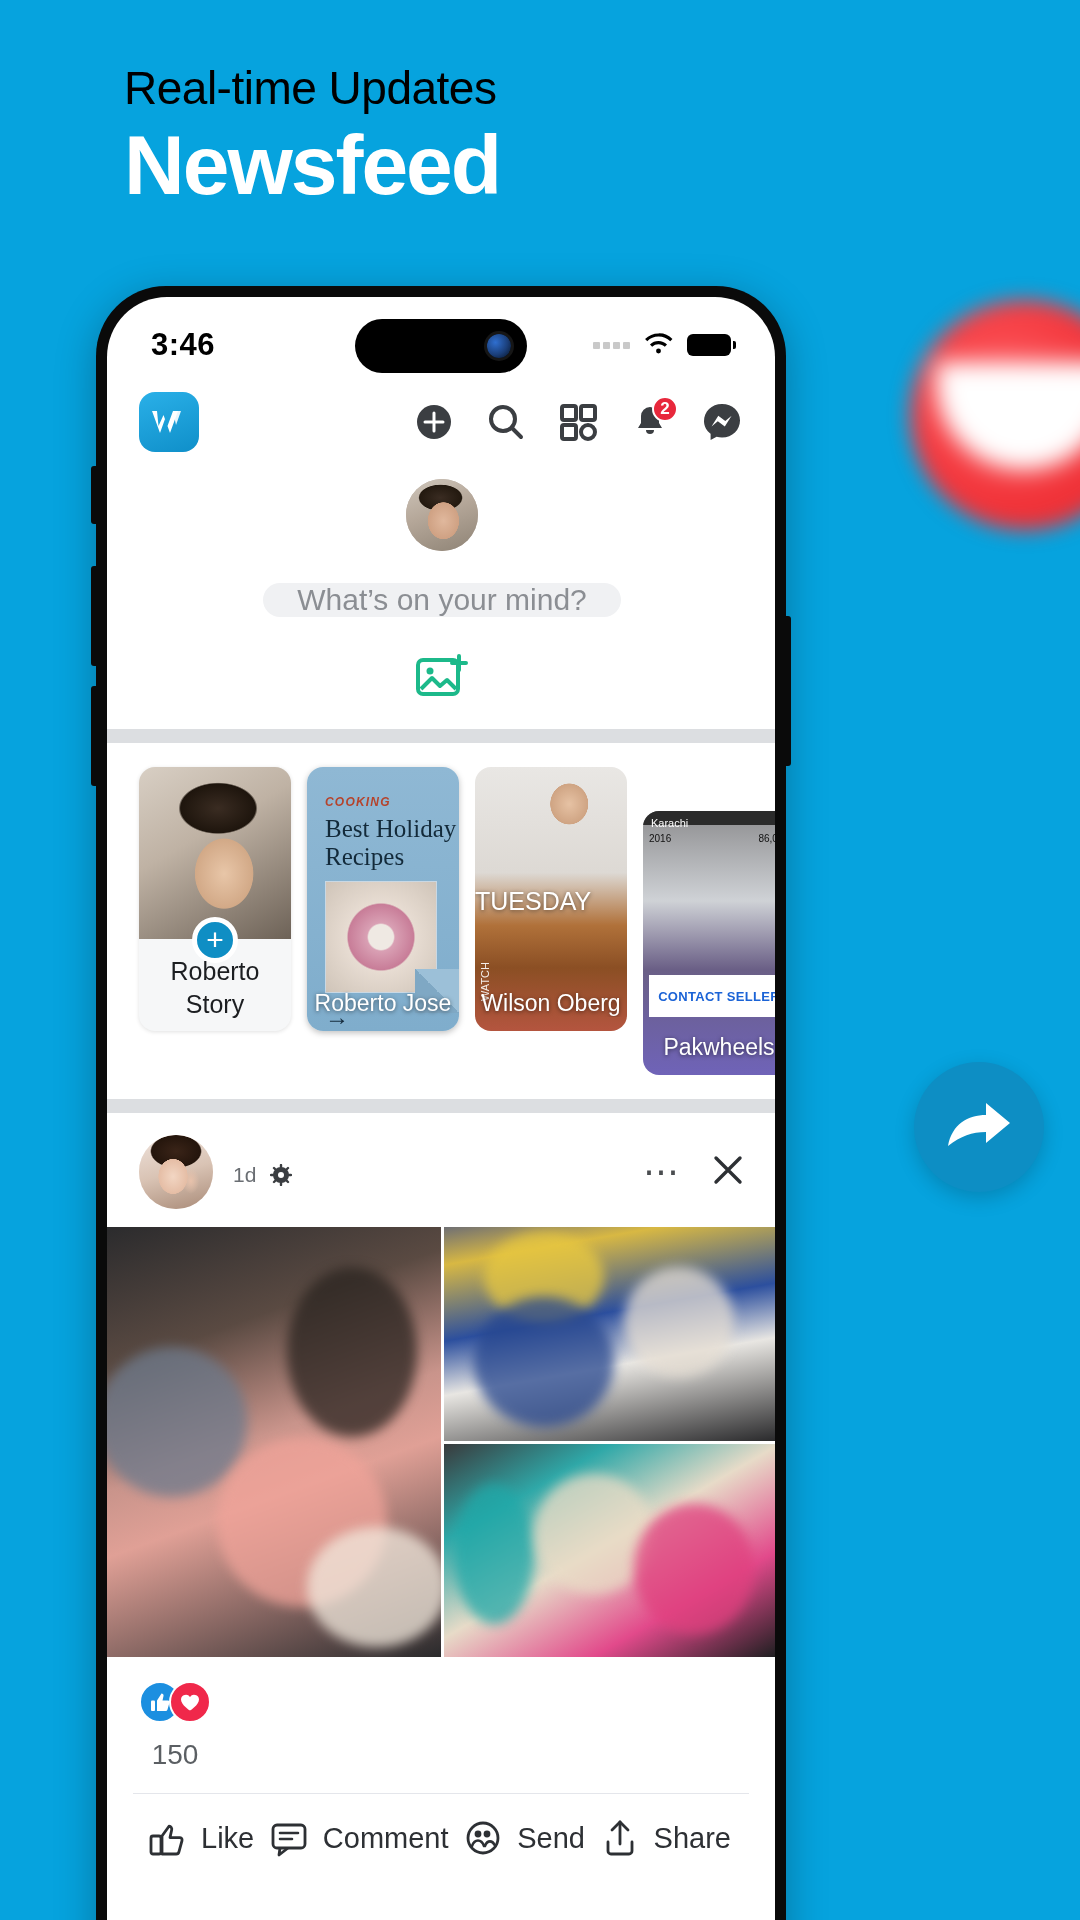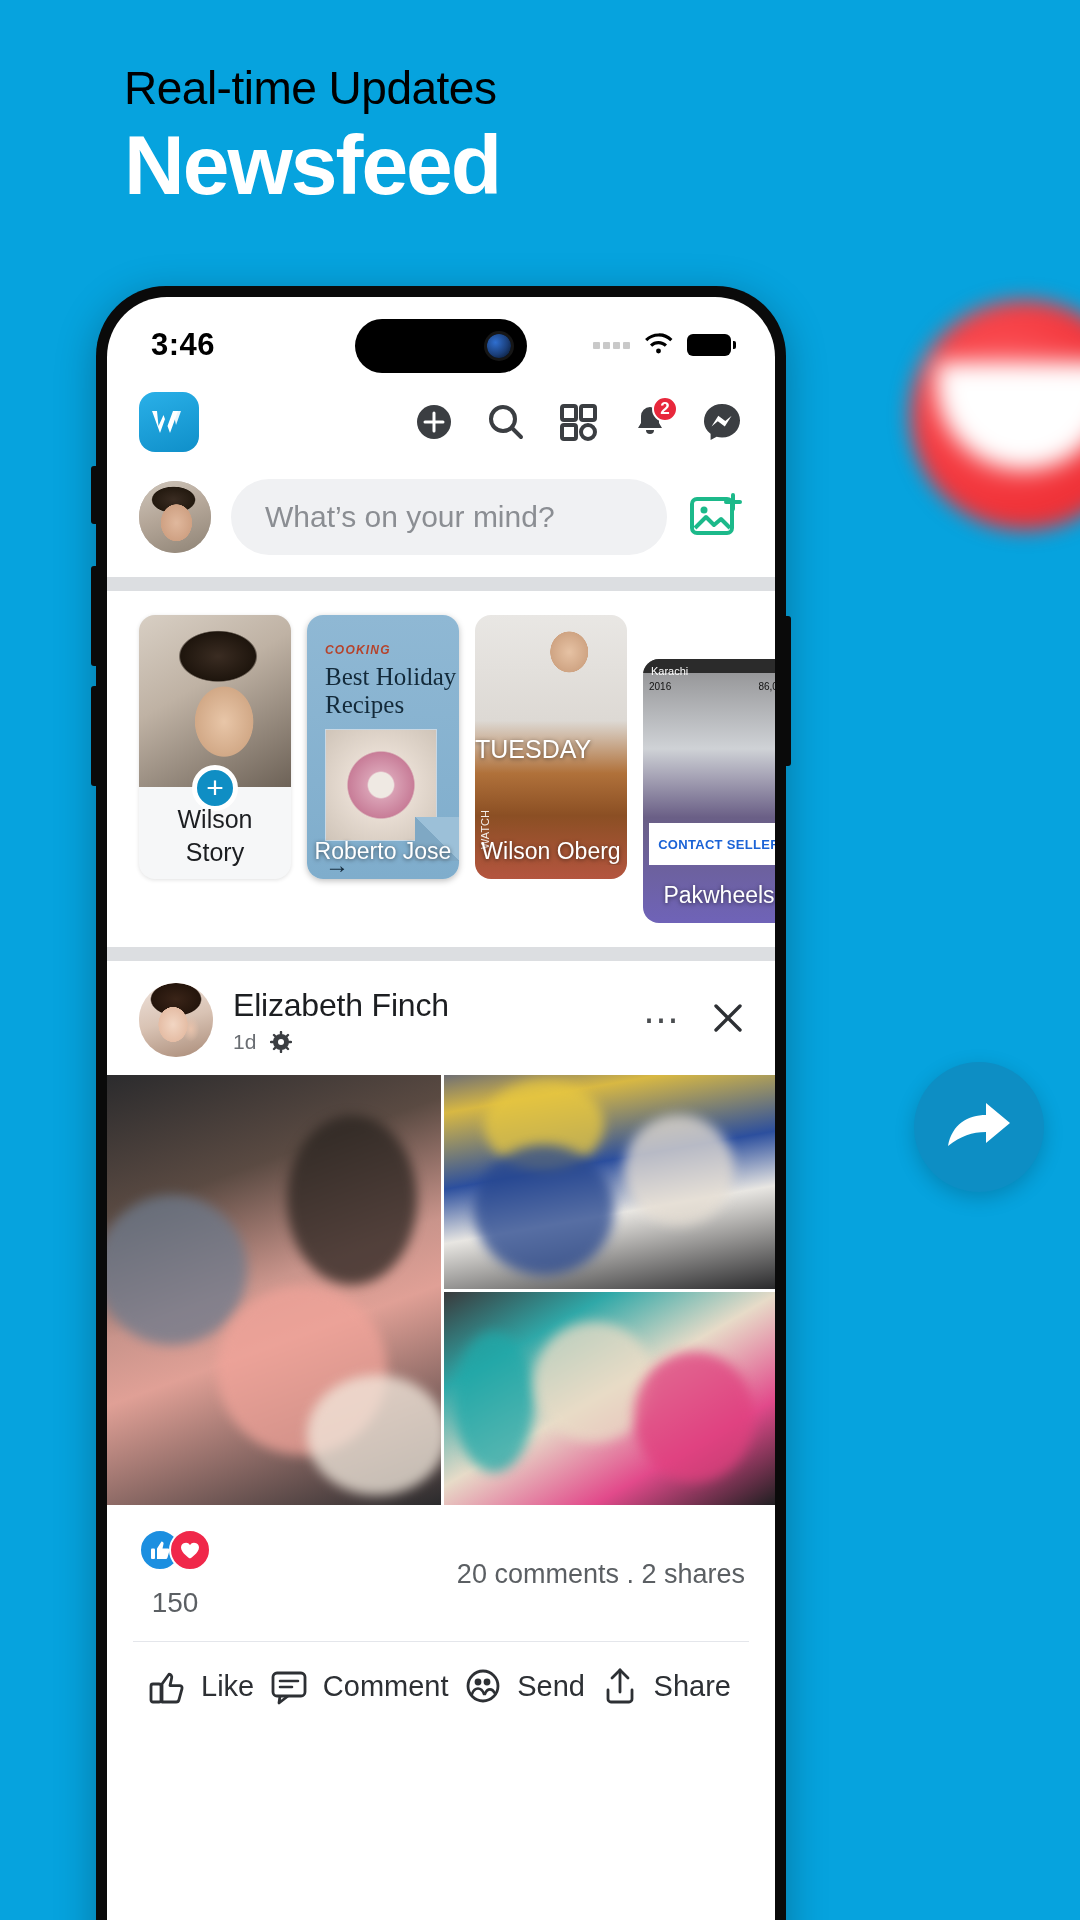--- a/index.html
+++ b/index.html
@@ -100,21 +100,21 @@
   .ic { width:46px; height:46px; display:flex; align-items:center; justify-content:center; position:relative; }
   .ic svg { display:block; }
   .badge {
     position:absolute; top:-3px; right:-5px; min-width:26px; height:26px;
     background:#e8283c; color:#fff; border-radius:13px; font-size:17px;
     font-weight:bold; display:flex; align-items:center; justify-content:center;
     padding:0 5px; border:2px solid #fff;
   }
 
   
-  .composer { display:flex; align-items:center; gap:20px; padding:14px 30px 22px 32px; }
+  .composer { display:flex; align-items:center; gap:32px; padding:14px 30px 22px 32px;flex-direction:column; }
   .avatar-sm {
     width:72px; height:72px; border-radius:50%; overflow:hidden; flex:none;
     background:#b9ada2; position:relative;
   }
   .avatar-sm .face {
     position:absolute; inset:0;
     background:
       radial-gradient(ellipse 22px 26px at 52% 58%, #e0b89d 0%, #cfa183 70%, transparent 72%),
       radial-gradient(ellipse 30px 18px at 48% 26%, #3a2c22 0%, #23190f 70%, transparent 74%),
       linear-gradient(160deg,#cfc6bb 0%,#b5a799 45%,#8e8375 100%);
@@ -363,21 +363,21 @@
     </div>
 
     <div class="divider-band"></div>
 
     <div class="stories">
 
       <div class="story story-create">
         <div class="thumb"></div>
         <div class="plus">+</div>
         <div class="cap">
-          <span>Wilson</span><br>
+          <span>Roberto</span><br>
           <span>Story</span>
         </div>
       </div>
 
       <div class="story story-cook">
         <div class="cooking">COOKING</div>
         <div class="title">
           <span>Best Holiday</span><br>
           <span>Recipes</span>
         </div>
@@ -404,21 +404,20 @@
 
     </div>
 
     <div class="divider-band"></div>
 
     <div class="post-head">
       <div class="avatar-md">
           <div class="f"></div>
         </div>
       <div class="post-meta">
-        <div class="post-name">Elizabeth Finch</div>
         <div class="post-sub">
           <span class="post-time">1d</span>
           <span class="globe-ic">
             <svg viewBox="0 0 22 22">
                 <circle cx="11" cy="11" r="8" fill="#3b3e42"></circle>
                 <circle cx="11" cy="11" r="3" fill="#fff"></circle>
                 <path d="M11 1v4M11 17v4M1 11h4M17 11h4M4 4l3 3M15 15l3 3M18 4l-3 3M7 15l-3 3" stroke="#3b3e42" stroke-width="2.4" stroke-linecap="round"></path>
               </svg>
           </span>
         </div>
@@ -464,21 +463,20 @@
               </svg>
           </div>
           <div class="r-love">
             <svg viewBox="0 0 24 24">
                 <path d="M12 20.5S3 14.8 3 9.4A4.9 4.9 0 0112 7a4.9 4.9 0 019 2.4c0 5.4-9 11.1-9 11.1z" fill="#fff"></path>
               </svg>
           </div>
         </div>
         <span class="react-count">150</span>
       </div>
-      <div class="engage-right">20 comments . 2 shares</div>
     </div>
 
     <div class="hr"></div>
 
     <div class="actionbar">
       <div class="act">
         <svg viewBox="0 0 40 40">
             <path d="M15 36h14a3 3 0 003-2.4l3-11a2.4 2.4 0 00-2.4-3H23l1.6-7.4A3 3 0 0022 8.2L15 18z" fill="none" stroke="#2d3034" stroke-width="2.8" stroke-linejoin="round"></path>
             <rect x="4" y="18" width="10" height="18" rx="2" fill="none" stroke="#2d3034" stroke-width="2.8"></rect>
           </svg>

